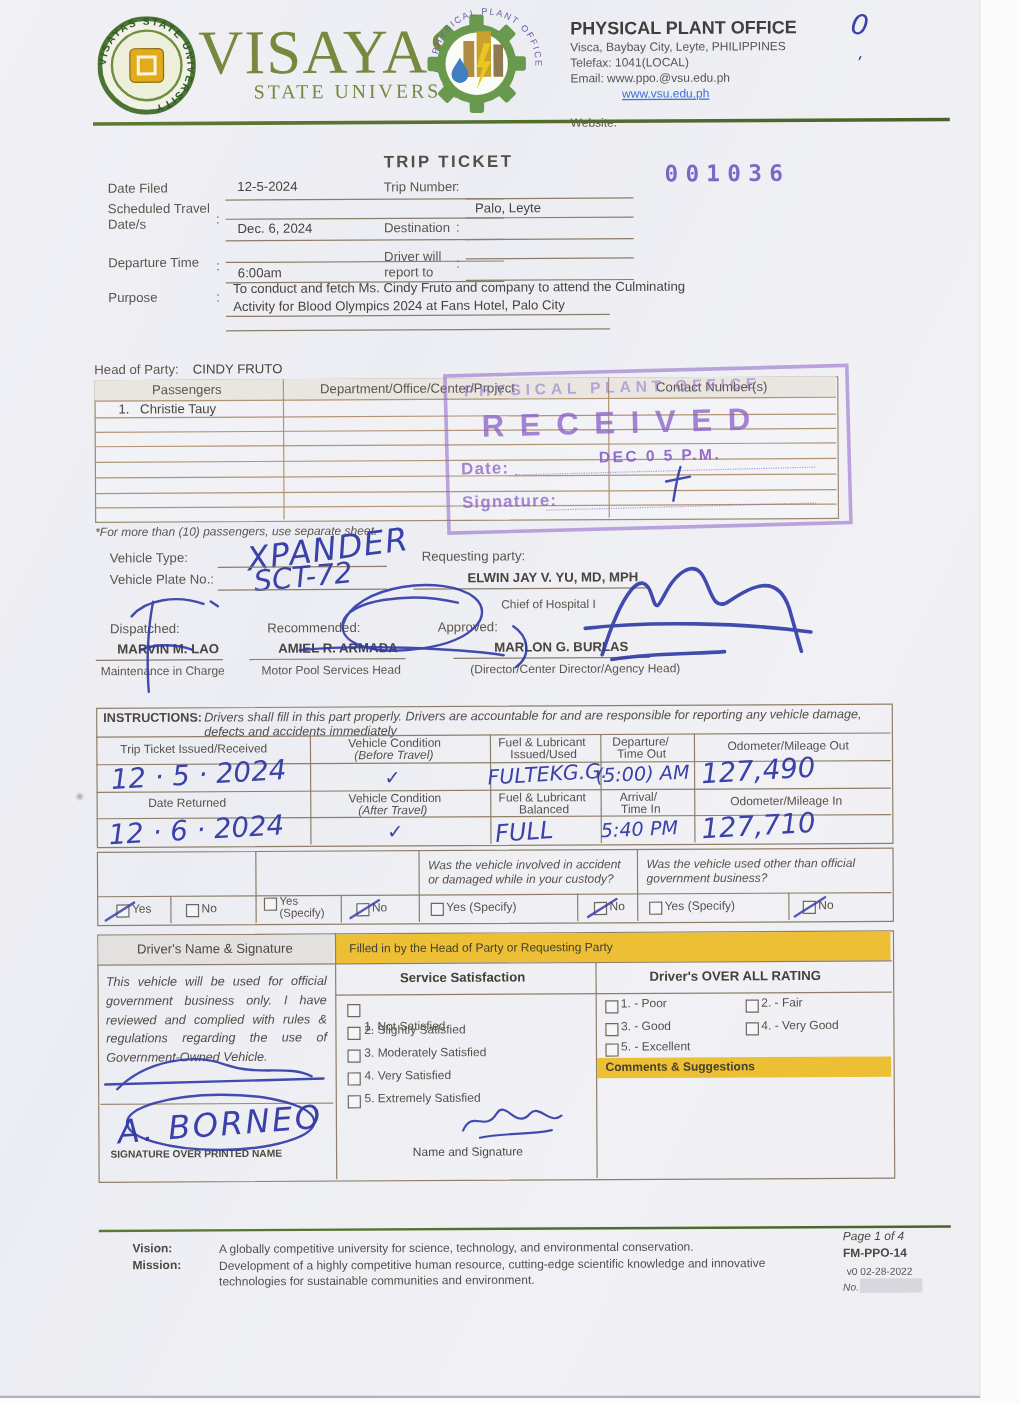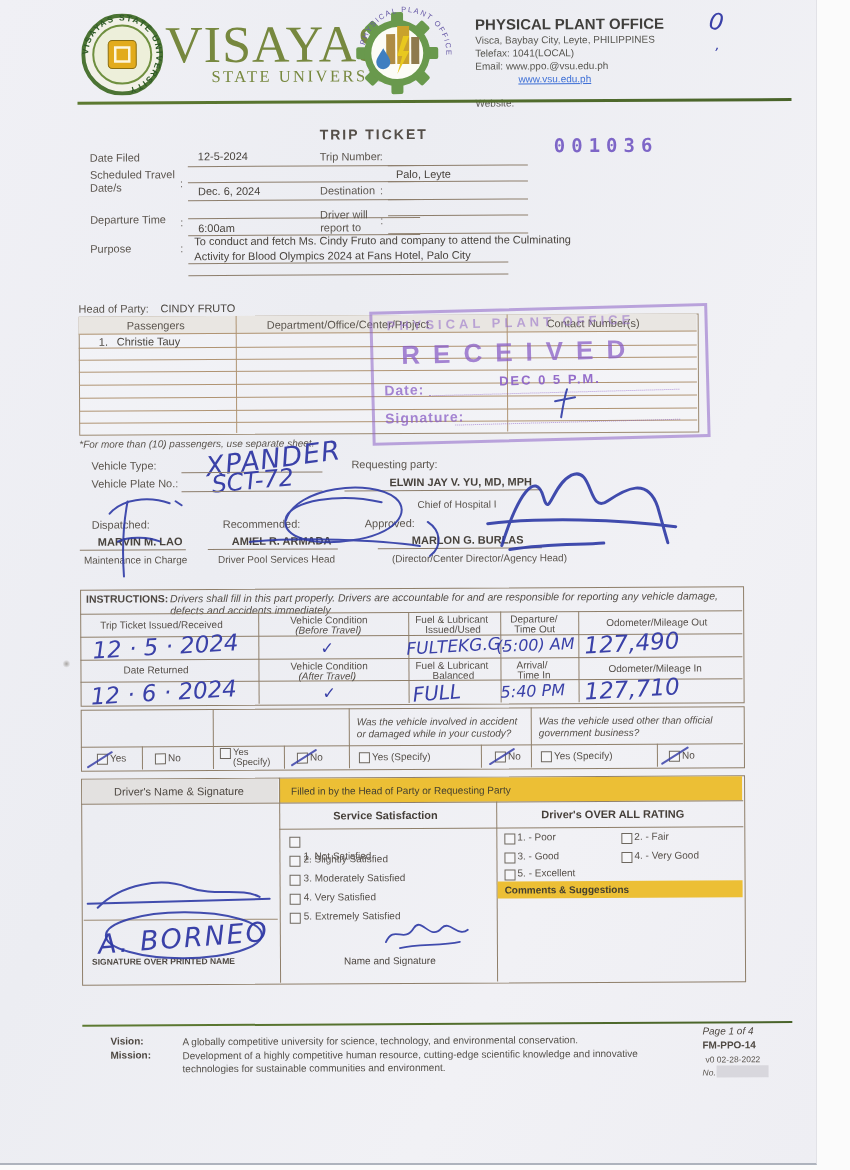--- a/index.html
+++ b/index.html
@@ -186,21 +186,21 @@
     <span class="a sm" style="left:418px;top:499px;color:#5b554e;">Chief of Hospital I</span>
 
     <span class="a lbl" style="left:92px;top:517px;">Dispatched:</span>
     <span class="a typed b" style="left:98px;top:534px;">MARVIN M. LAO</span>
     <i class="u" style="left:80px;top:548px;width:106px;"></i>
     <span class="a sm" style="left:84px;top:553px;color:#5b554e;">Maintenance in Charge</span>
 
     <span class="a lbl" style="left:223px;top:517px;">Recommended:</span>
     <span class="a typed b" style="left:232px;top:534px;">AMIEL R. ARMADA</span>
     <i class="u" style="left:208px;top:548px;width:130px;"></i>
-    <span class="a sm" style="left:218px;top:553px;color:#5b554e;">Driver Pool Services Head</span>
+    <span class="a sm" style="left:218px;top:553px;color:#5b554e;">Motor Pool Services Head</span>
 
     <span class="a lbl" style="left:365px;top:517px;">Approved:</span>
     <span class="a typed b" style="left:412px;top:534px;">MARLON G. BURLAS</span>
     <i class="u" style="left:378px;top:548px;width:164px;"></i>
     <span class="a sm" style="left:392px;top:553px;color:#5b554e;">(Director/Center Director/Agency Head)</span>
 
     <div class="box" style="left:80px;top:588px;width:662px;height:115px;border-color:#8f7f6a;"></div>
     <span class="a b" style="left:86px;top:591px;font-size:10.5px;color:#4e4842;">INSTRUCTIONS:</span>
     <span class="a it" style="left:170px;top:591px;width:566px;font-size:10.5px;white-space:normal;color:#544e48;line-height:1.18;">Drivers shall fill in this part properly.  Drivers are accountable for and are responsible for reporting any vehicle damage, defects and accidents immediately</span>
     <div class="hline" style="left:80px;top:612px;width:662px;border-color:#8f7f6a;"></div>
@@ -282,20 +282,21 @@
     <div class="box" style="left:80px;top:777px;width:662px;height:205px;border-color:#8f7f6a;"></div>
     <div class="a grayhdr" style="left:81px;top:778px;width:196px;height:24px;"></div>
     <div class="a yellow" style="left:278px;top:778px;width:463px;height:24px;"></div>
     <span class="a lbl" style="left:113px;top:784px;color:#4e4842;">Driver's Name &amp; Signature</span>
     <span class="a sm" style="left:290px;top:785px;color:#45402f;">Filled in by the Head of Party or Requesting Party</span>
     <div class="hline" style="left:80px;top:802px;width:662px;border-color:#8f7f6a;"></div>
     <div class="vline" style="left:278px;top:777px;height:205px;border-color:#8f7f6a;"></div>
     <div class="vline" style="left:495px;top:802px;height:180px;border-color:#8f7f6a;"></div>
     <div class="hline" style="left:278px;top:828px;width:464px;border-color:#8f7f6a;"></div>
 
+    <span class="a it" style="left:87px;top:810px;width:184px;font-size:10.5px;white-space:normal;line-height:1.5;text-align:justify;color:#524c46;">This vehicle will be used for official government business only.  I have reviewed and complied with rules &amp; regulations regarding the use of Government-Owned Vehicle.</span>
     <div class="hline" style="left:82px;top:918px;width:194px;border-color:#9c8a72;"></div>
     <span class="hw" style="left:96px;top:921px;font-size:27px;transform:rotate(-4deg);letter-spacing:2px;">A. BORNEO</span>
     <span class="a b xs" style="left:90px;top:955px;color:#4e4842;">SIGNATURE OVER PRINTED NAME</span>
 
     <span class="a b" style="left:332px;top:809px;font-size:11px;color:#453f39;">Service Satisfaction</span>
     <span class="cb" style="left:288px;top:836px;"></span>
     <span class="a sm" style="left:302px;top:834px;margin-top:16px;">1.  Not Satisfied</span>
     <span class="cb" style="left:288px;top:855px;"></span>
     <span class="a sm" style="left:302px;top:853px;">2.  Slightly Satisfied</span>
     <span class="cb" style="left:288px;top:874px;"></span>

